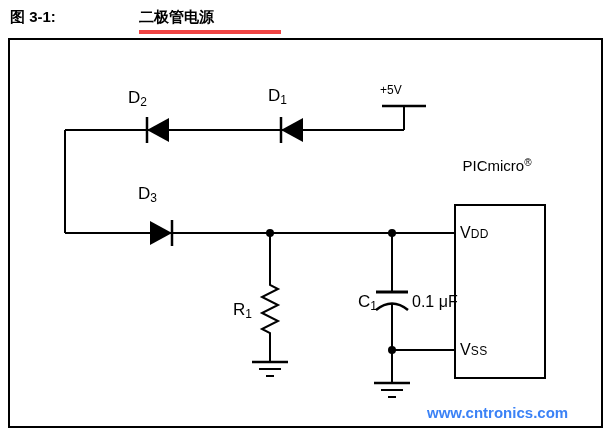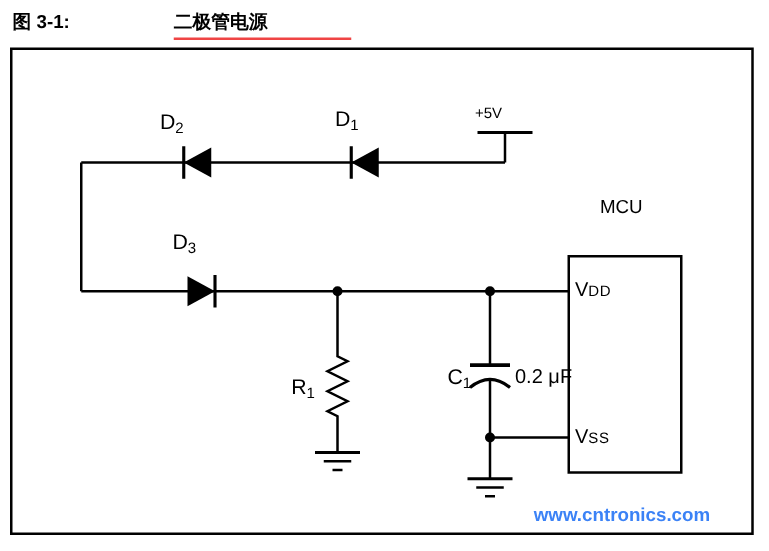--- a/index.html
+++ b/index.html
@@ -6,21 +6,21 @@
   body {
     width:615px; height:441px; position:relative; overflow:hidden;
     background:#ffffff; color:#000;
     font-family:"Liberation Sans","DejaVu Sans",sans-serif;
   }
   .abs { position:absolute; }
   .fig-label { font-weight:bold; font-size:15px; white-space:nowrap; }
   .fig-title {
     font-weight:bold; font-size:15px; white-space:nowrap;
     display:inline-block; min-width:142px;
-    border-bottom:2px solid #ef4444; padding-bottom:3px;
+    border-bottom:4px solid #ef4444; padding-bottom:3px;
   }
   .frame {
     position:absolute; left:8px; top:38px; width:595px; height:390px;
     border:2px solid #000; box-sizing:border-box; background:#fff;
   }
   svg.circuit { position:absolute; left:0; top:0; pointer-events:none; }
   .comp-label { font-size:17px; white-space:nowrap; }
   .sub { font-size:12px; position:relative; top:3px; }
   .pin-label { font-size:16px; white-space:nowrap; }
   .pin-sub { font-size:12px; letter-spacing:0.5px;text-align:right; }
@@ -114,24 +114,24 @@
 </div>
 
 <div class="abs comp-label" style="left:233px; top:300px;">
   <span>R</span><span class="sub">1</span>
 </div>
 
 <div class="abs comp-label" style="left:358px; top:292px;">
   <span>C</span><span class="sub">1</span>
 </div>
 
-<div class="abs value-label" style="left:412px; top:293px;">0.2 μF</div>
+<div class="abs value-label" style="left:412px; top:293px;">0.1 μF</div>
 
 <div class="abs mcu-title" style="left:447px; top:156px; width:100px;">
-  <div>MCU</div>
+  <div><span>PICmicro</span><span class="sup">®</span></div>
 </div>
 
 <div class="abs pin-label" style="left:460px; top:224px;">
   <span>V</span><span class="pin-sub">DD</span>
 </div>
 
 <div class="abs pin-label" style="left:460px; top:341px;">
   <span>V</span><span class="pin-sub">SS</span>
 </div>
 

